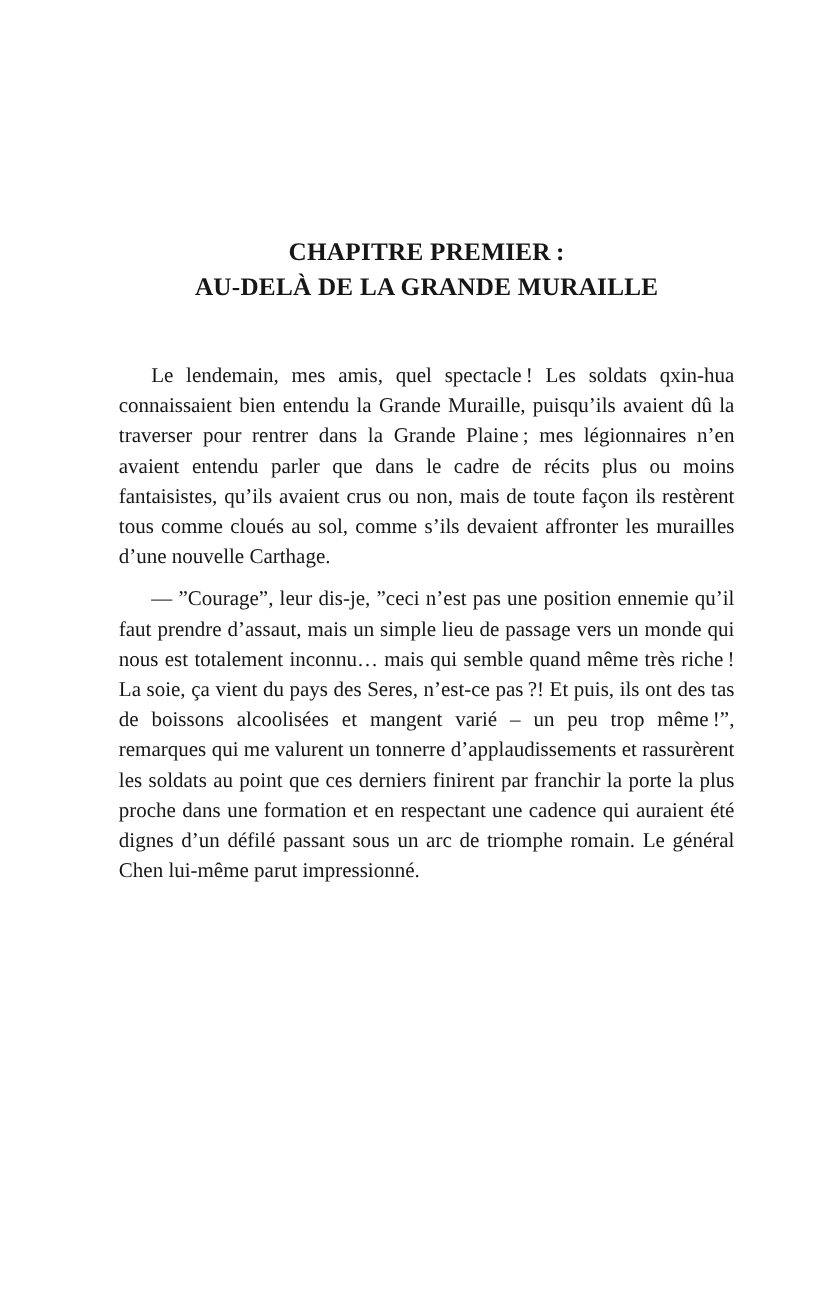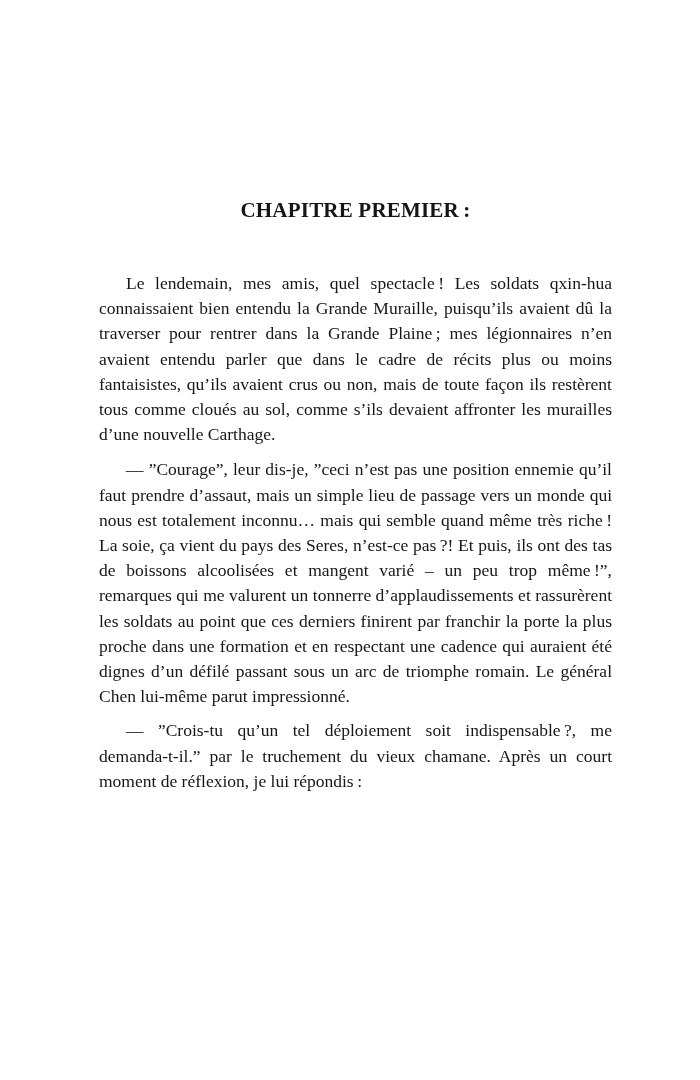--- a/index.html
+++ b/index.html
@@ -56,22 +56,22 @@
   .body-text p.no-gap { margin-top: 0; }
 </style>
 </head>
 <body>
 
 <div class="page">
   <div class="text-col">
 
     <h1 class="chapter-title">
       <span class="title-line">CHAPITRE PREMIER :</span>
+      <span class="title-line">AU-DELÀ DE LA GRANDE MURAILLE</span>
     </h1>
 
     <div class="body-text">
       <p>Le lendemain, mes amis, quel spectacle ! Les soldats qxin-hua connaissaient bien entendu la Grande Muraille, puisqu’ils avaient dû la traverser pour rentrer dans la Grande Plaine ; mes légionnaires n’en avaient entendu parler que dans le cadre de récits plus ou moins fantaisistes, qu’ils avaient crus ou non, mais de toute façon ils restèrent tous comme cloués au sol, comme s’ils devaient affronter les murailles d’une nouvelle Carthage.</p>
       <p class="gap-after-p1">— ”Courage”, leur dis-je, ”ceci n’est pas une position ennemie qu’il faut prendre d’assaut, mais un simple lieu de passage vers un monde qui nous est totalement inconnu… mais qui semble quand même très riche ! La soie, ça vient du pays des Seres, n’est-ce pas ?! Et puis, ils ont des tas de boissons alcoolisées et mangent varié – un peu trop même !”, remarques qui me valurent un tonnerre d’applaudissements et rassurèrent les soldats au point que ces derniers finirent par franchir la porte la plus proche dans une formation et en respectant une cadence qui auraient été dignes d’un défilé passant sous un arc de triomphe romain. Le général Chen lui-même parut impressionné.</p>
-      <p class="gap-after-p2">— ”Crois-tu qu’un tel déploiement soit indispensable ?, me demanda-t-il.” par le truchement du vieux chamane. Après un court moment de réflexion, je lui répondis :</p>
     </div>
 
   </div>
 </div>
 
 </body></html>

